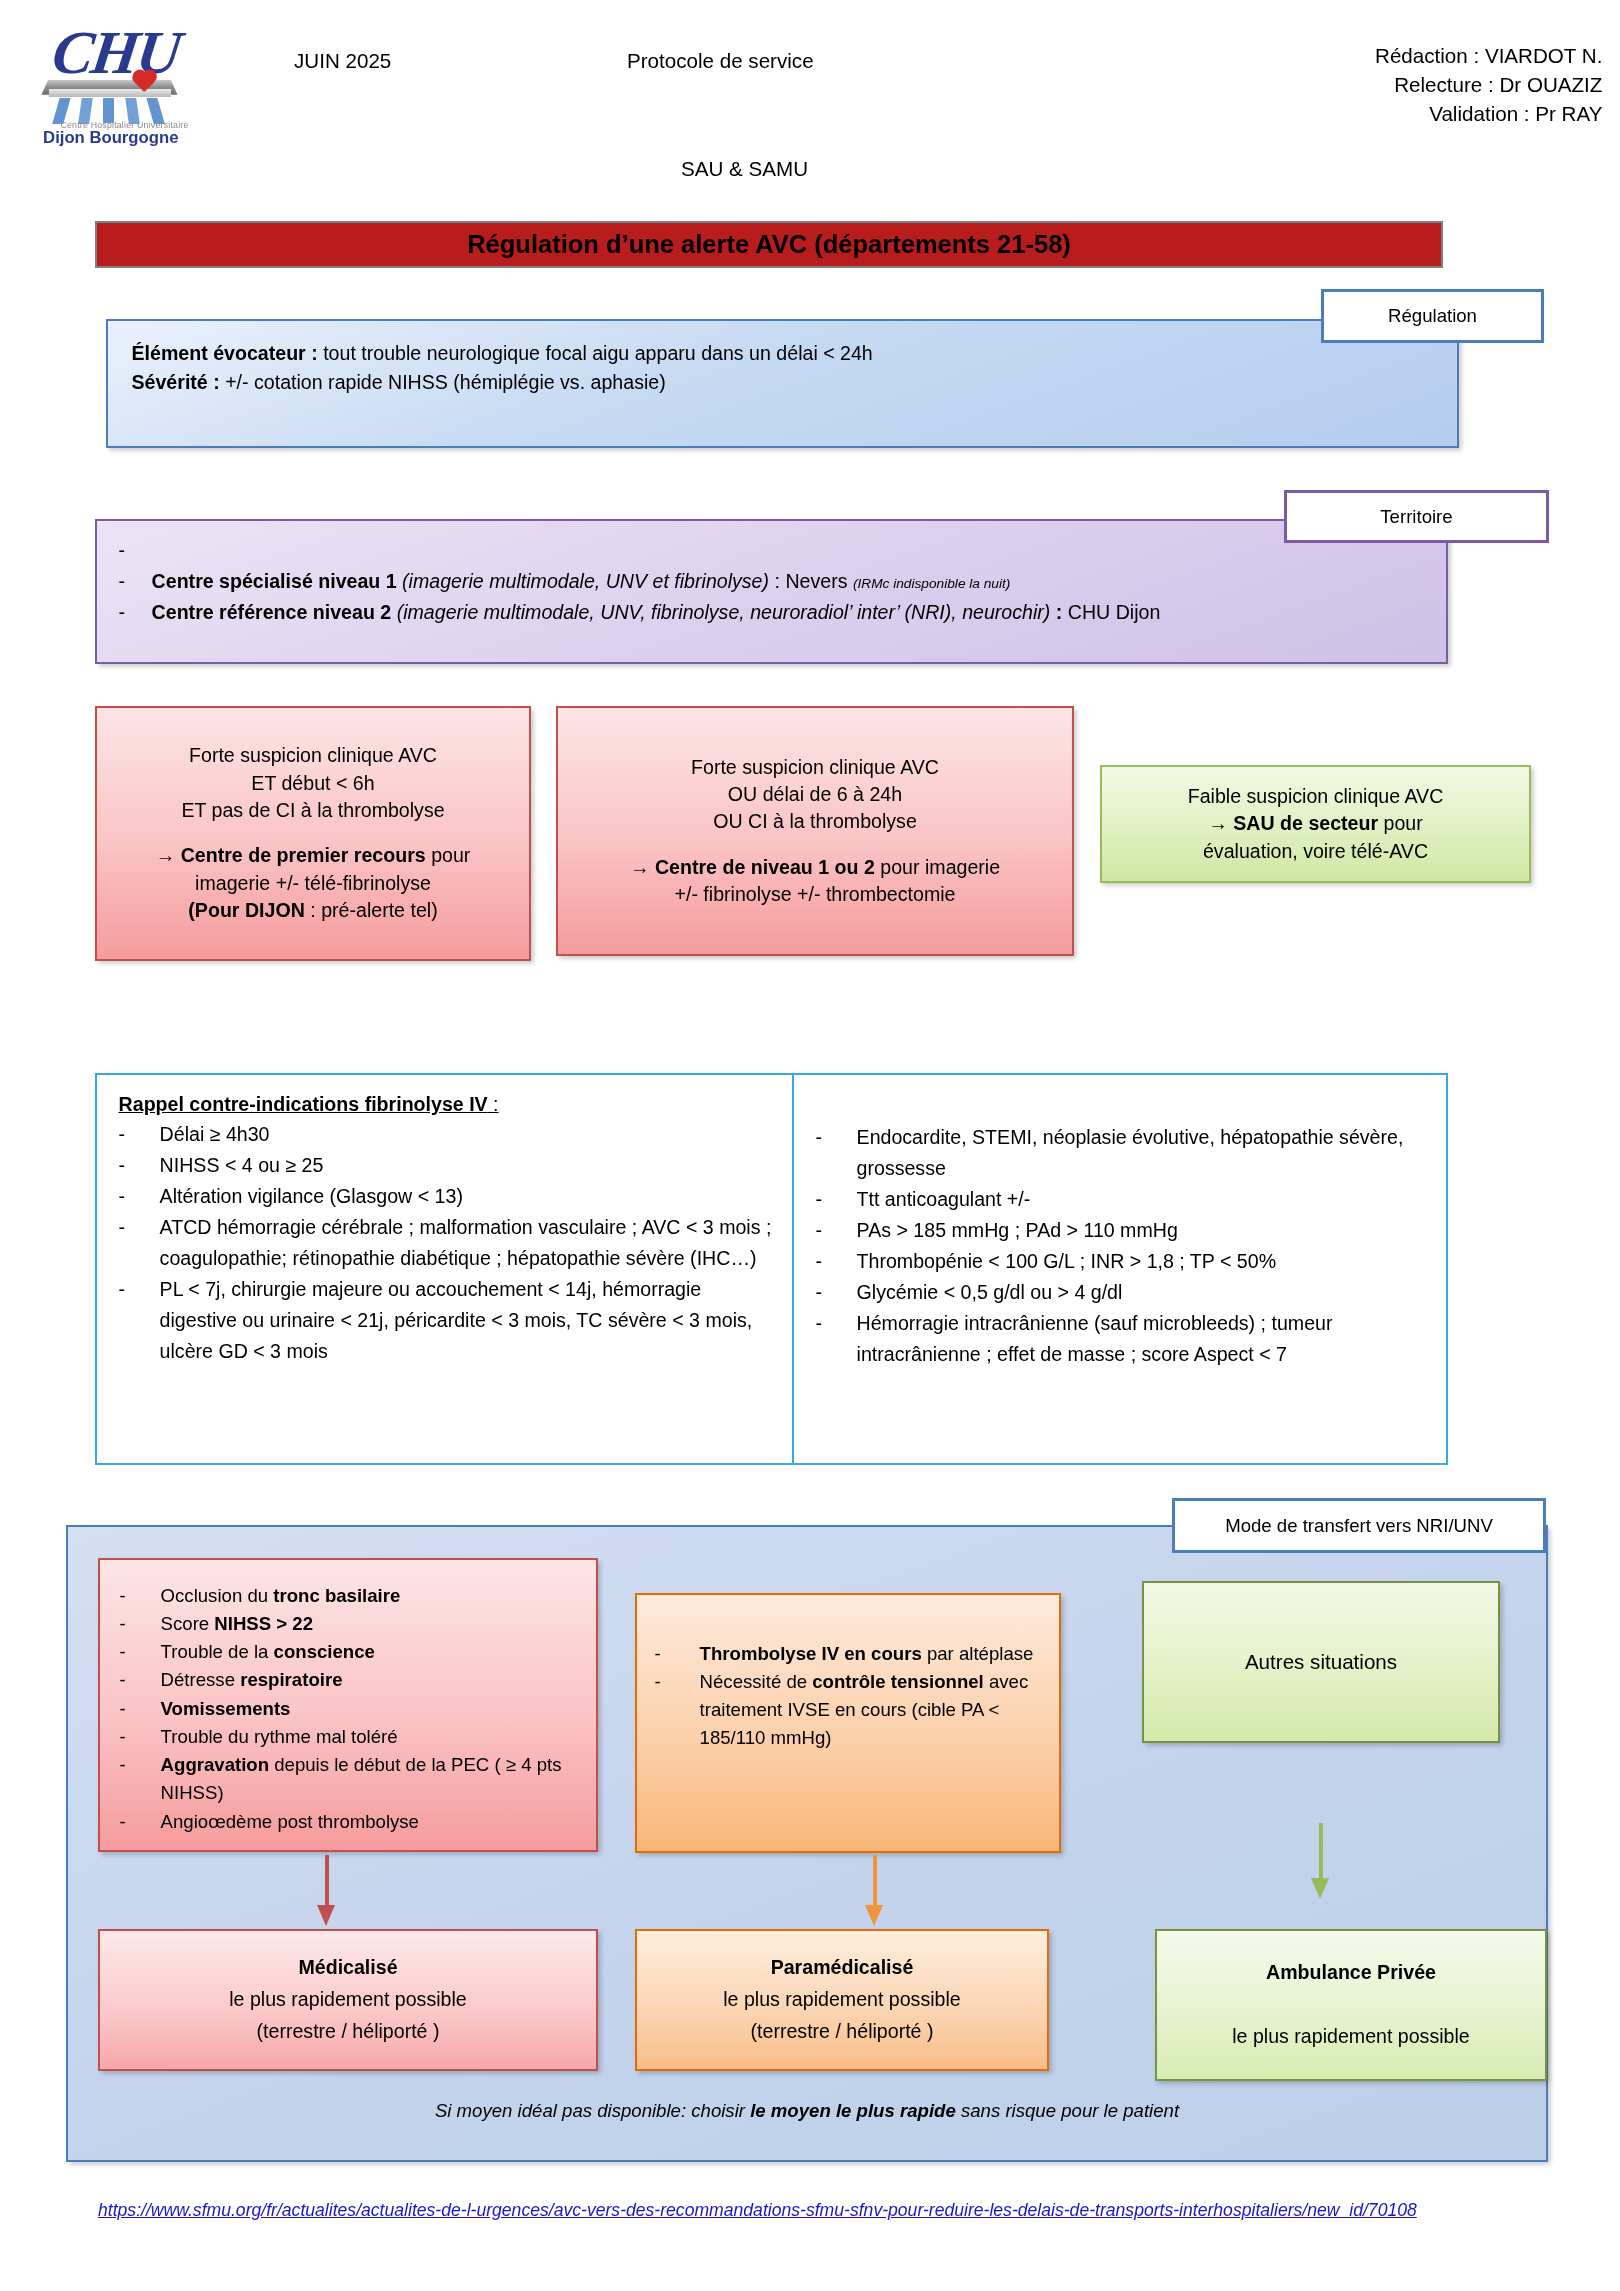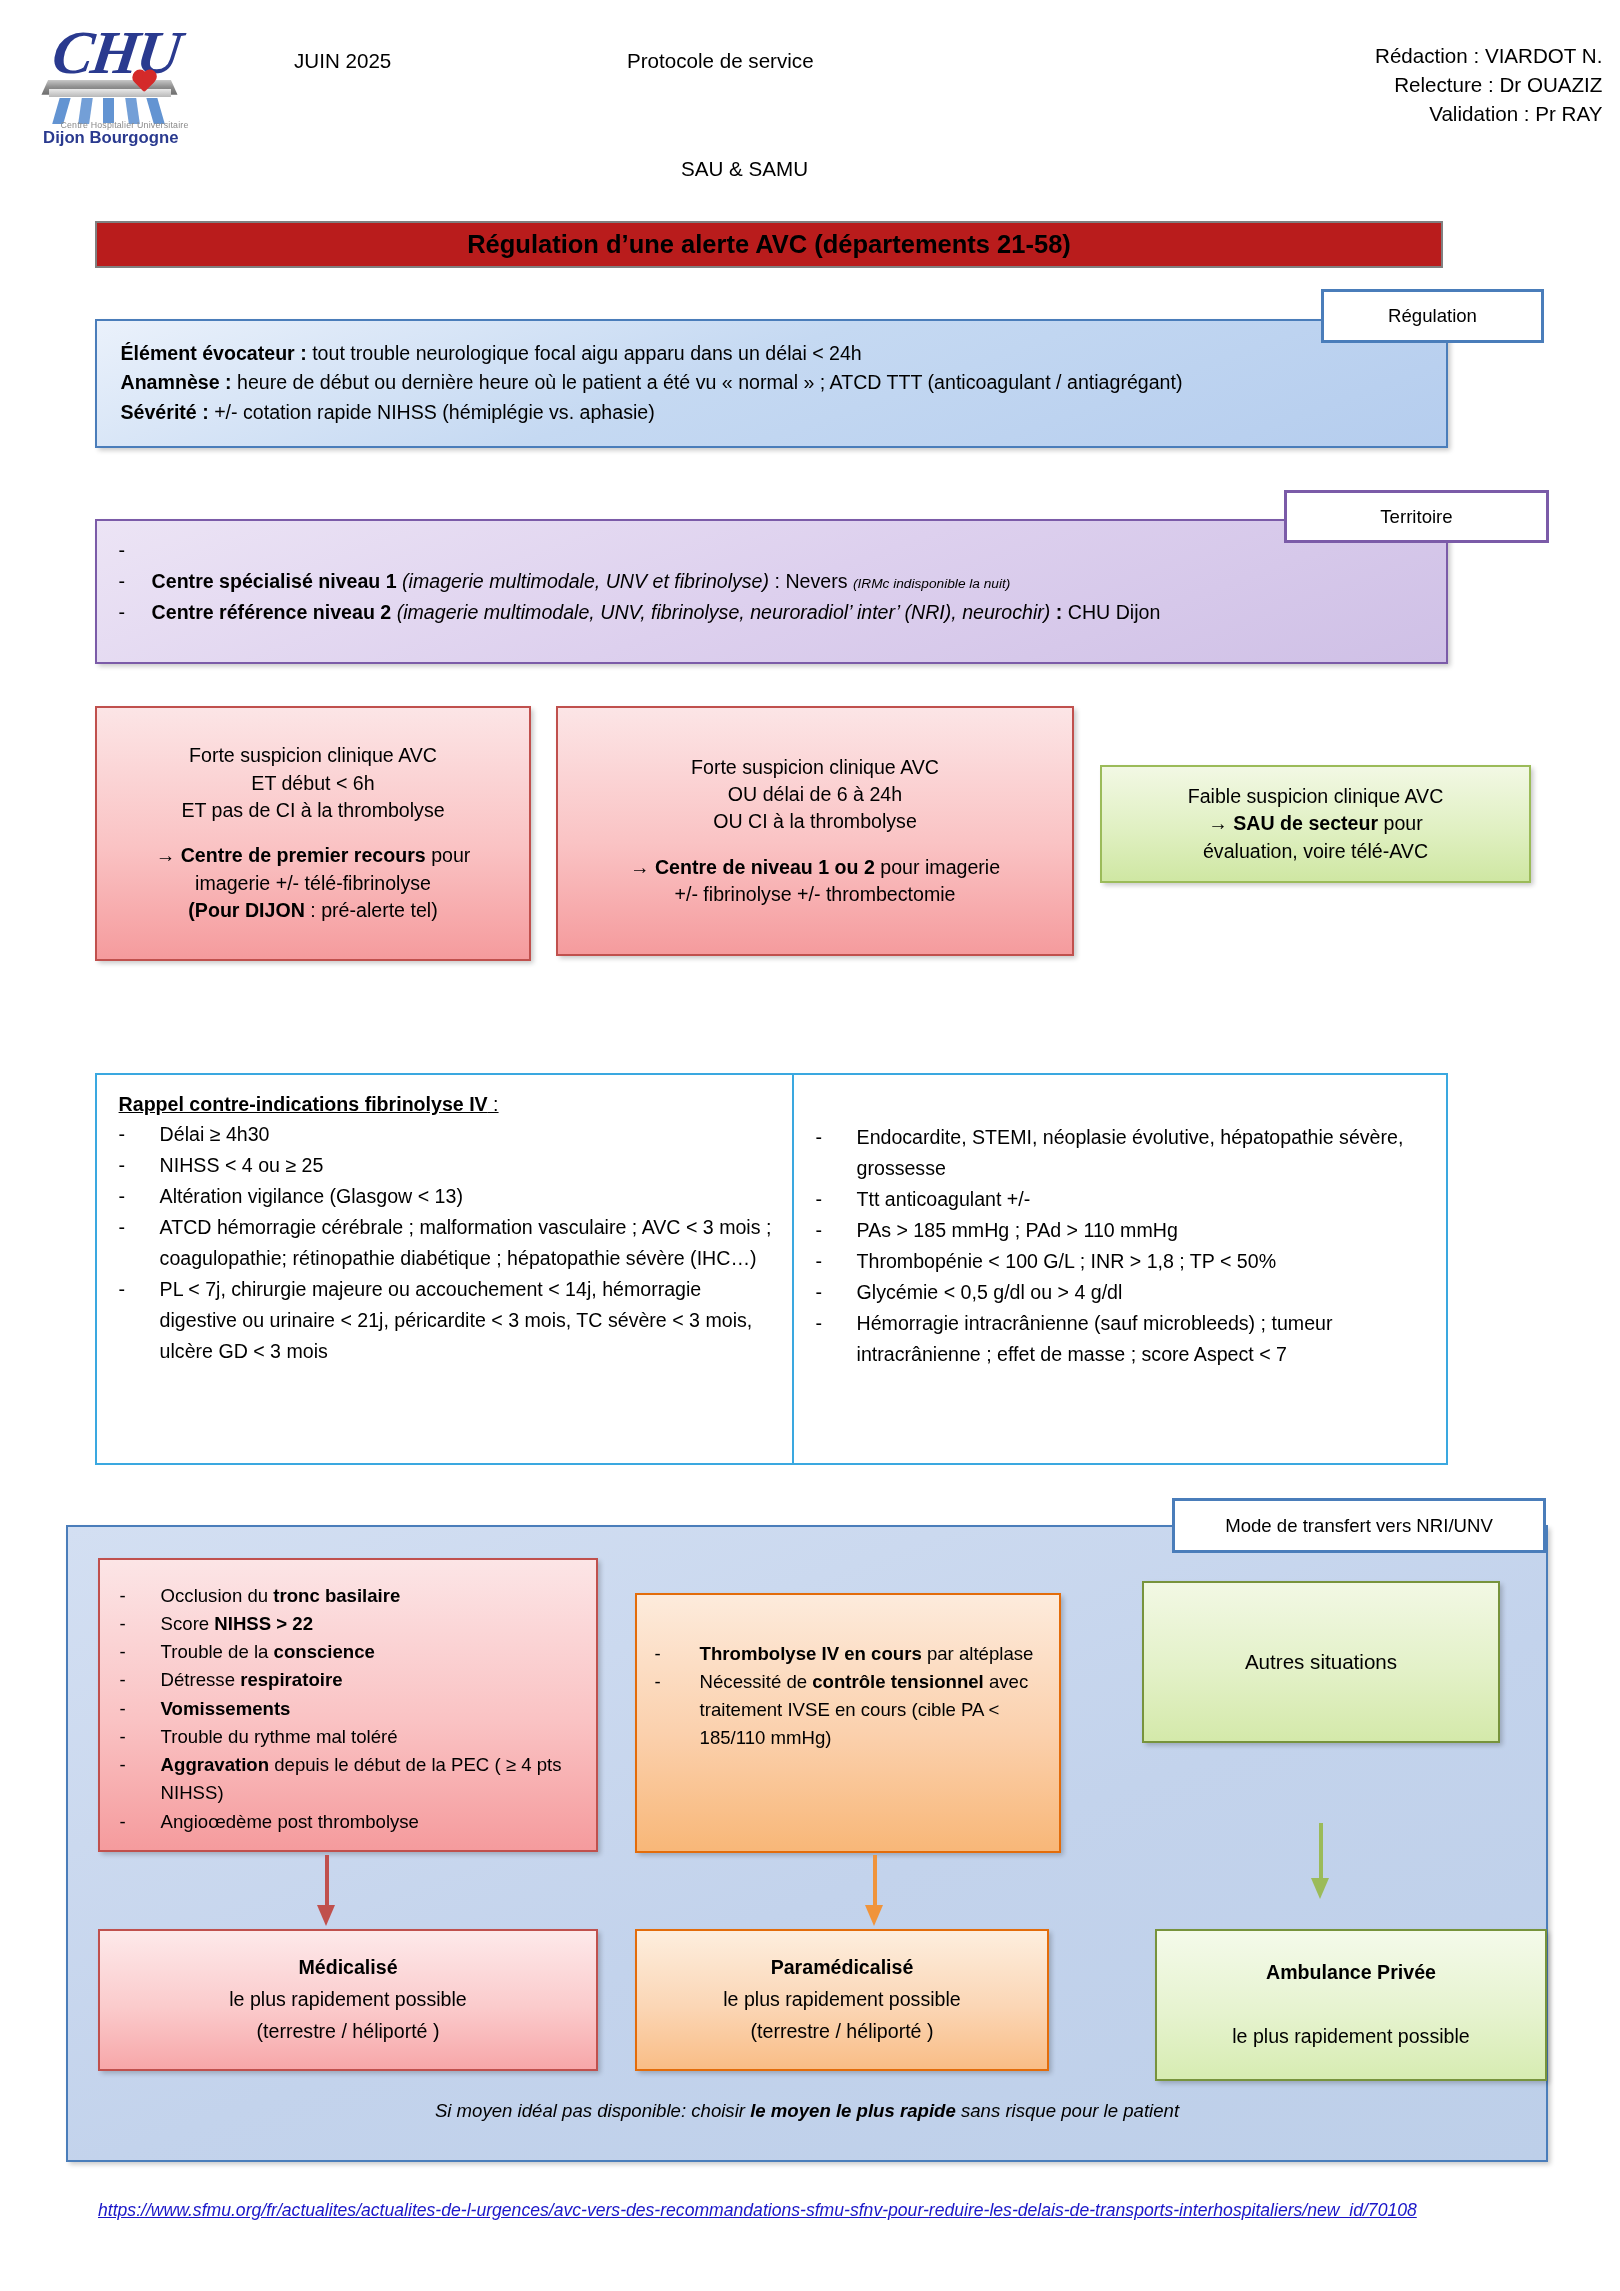--- a/index.html
+++ b/index.html
@@ -148,21 +148,21 @@
     border: 3.9px solid #4a7dba;
   }
 
   
   .panel {
     position: absolute;
     box-sizing: border-box;
     box-shadow: 2.9px 2.9px 4.9px rgba(0,0,0,.22);
   }
   #panel-regulation {
-    left: 95px; top: 319px;
+    left: 106px; top: 319px;
     width: 1353px; height: 129px;
     border: 2px solid #4a7dba;
     background: linear-gradient(160deg,#eaf1fb 0%, #c5d9f2 45%, #b5cdee 100%);
     padding: 17.6px 23.5px;
   }
   #panel-territoire {
     left: 95px; top: 519px;
     width: 1353px; height: 145px;
     border: 2.9px solid #7b5ba8;
     background: linear-gradient(160deg,#ece4f5 0%, #ddd0ee 50%, #cfc0e6 100%);
@@ -404,23 +404,20 @@
 
 <div class="tab-label" id="tab-regulation">
   <span>Régulation</span>
 </div>
 
 <div class="panel" id="panel-regulation">
   <div class="reg-line">
     <b>Élément évocateur :</b><span> tout trouble neurologique focal aigu apparu dans un délai &lt; 24h</span>
   </div>
   <div class="reg-line">
-    <b>Anamnèse :</b><span> heure de début ou dernière heure où le patient a été vu « normal » ; ATCD TTT (anticoagulant / antiagrégant)</span>
-  </div>
-  <div class="reg-line">
     <b>Sévérité :</b><span> +/- cotation rapide NIHSS (hémiplégie vs. aphasie)</span>
   </div>
 </div>
 
 <div class="tab-label" id="tab-territoire">
   <span>Territoire</span>
 </div>
 
 <div class="panel" id="panel-territoire">
 

